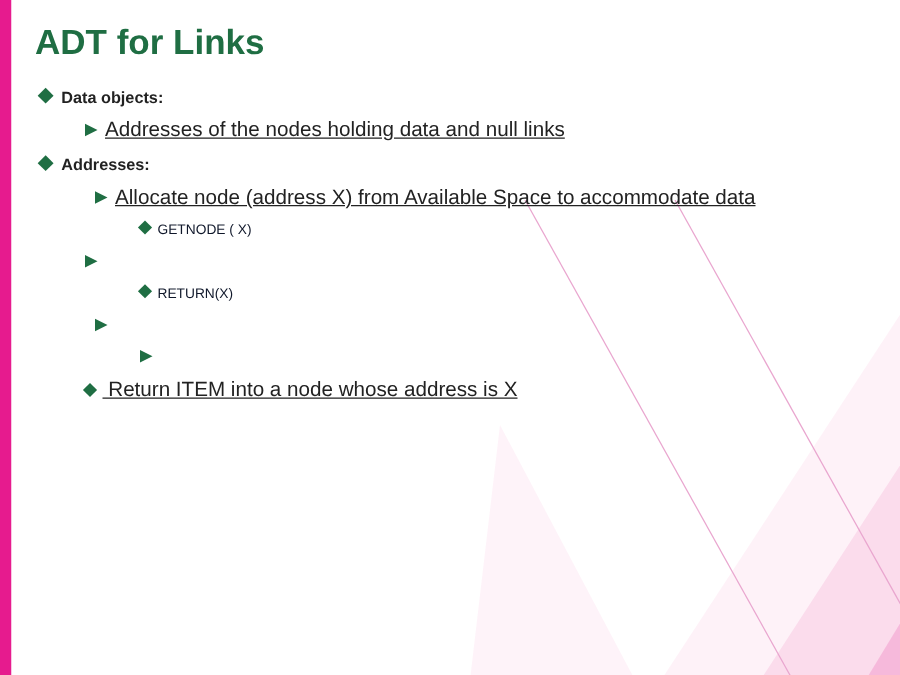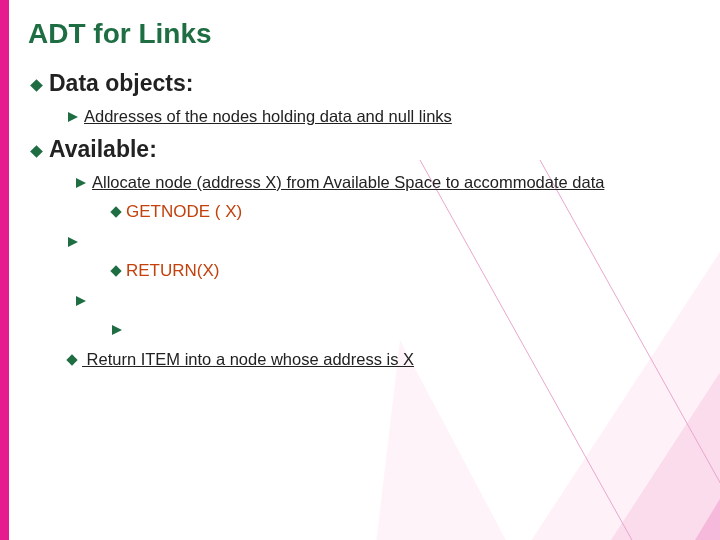--- a/index.html
+++ b/index.html
@@ -46,23 +46,23 @@
   .d-sm { width: 8px; height: 8px; margin-right: 6px; }
   .arrow {
     display: inline-block;
     width: 0; height: 0;
     border-top: 5px solid transparent;
     border-bottom: 5px solid transparent;
     border-left: 10px solid #1f6e43;
     margin-right: 6px;
     vertical-align: 0;
   }
-  .lvl1 { margin: 8px 0 10px 4px; font-size: 23px; font-weight: bold; color: #222; }
+  .lvl1 { margin: 8px 0 10px 4px; font-size: 13px; font-weight: bold; color: #222; }
   .lvl2 { margin: 6px 0 10px 40px; font-size: 16.5px; color: #222; text-decoration: underline; }
-  .lvl3 { margin: 6px 0 10px 84px; font-size: 17px; color: #c2410c; }
+  .lvl3 { margin: 6px 0 10px 84px; font-size: 11px; color: #0f172a; }
   .lvl2j { text-align: justify; padding-right: 30px; margin-left: 48px; }
 </style>
 </head>
 <body>
 
 <div class="magenta-bar"></div>
 
 <svg class="deco" viewBox="0 0 420 520">
   <polygon points="420,0 420,520 80,520" fill="#e61b8e" fill-opacity="0.06"></polygon>
   <polygon points="420,120 420,520 160,520" fill="#e61b8e" fill-opacity="0.10"></polygon>
@@ -78,21 +78,21 @@
 
   <div class="lvl1">
     <span class="diamond"></span><span>Data objects:</span>
   </div>
 
   <div class="lvl2">
     <span class="arrow"></span><span>Addresses of the nodes holding data and null links</span>
   </div>
 
   <div class="lvl1">
-    <span class="diamond"></span><span>Available:</span>
+    <span class="diamond"></span><span>Addresses:</span>
   </div>
 
   <div class="lvl2 lvl2j">
     <span class="arrow"></span><span>Allocate node (address X)  from Available Space to accommodate data</span>
   </div>
 
   <div class="lvl3">
     <span class="diamond d-sm"></span><span>GETNODE ( X)</span>
   </div>
 

